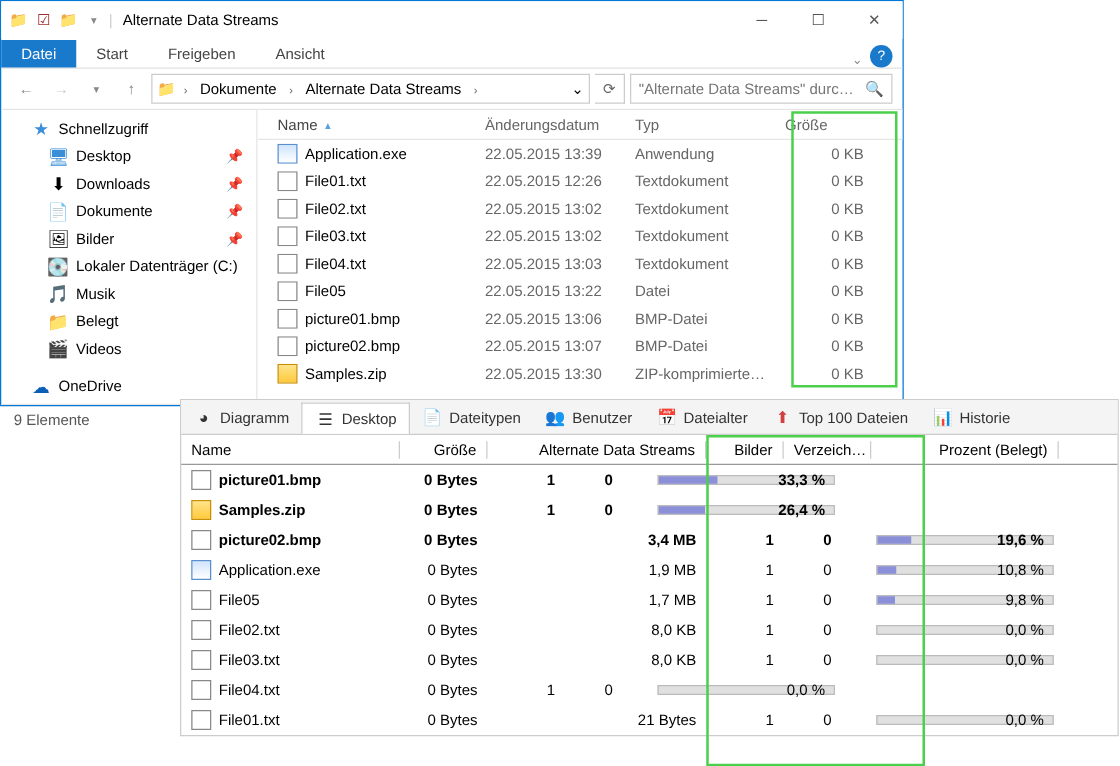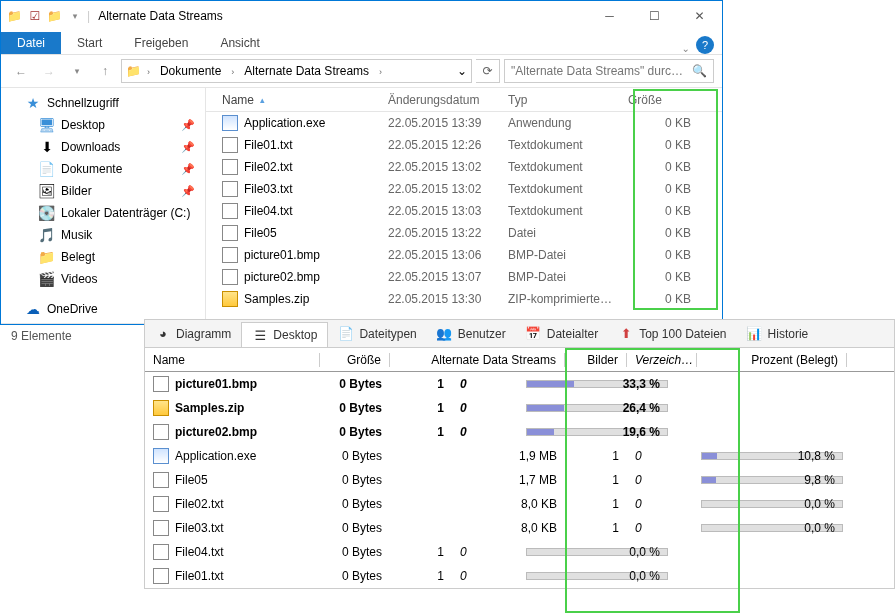--- a/index.html
+++ b/index.html
@@ -62,21 +62,21 @@
 
 .bp-grid { }
 .bp-hdr, .bp-row { display:flex; height: 24px; align-items:center; }
 .bp-hdr { border-bottom: 1px solid #999; font-size:12px; }
 .bp-hdr .bpc { border-right:1px solid #ccc; }
 .bpc { padding: 0 8px; white-space:nowrap; overflow:hidden; }
 .c-name { width: 175px; display:flex; align-items:center; gap:6px; }
 .c-size { width: 70px; text-align:right; }
 .c-ads { width: 175px; text-align:right; }
 .c-files { width: 62px; text-align:right; }
-.c-dirs { width: 70px; text-align:left;font-style:italic; }
+.c-dirs { width: 70px; text-align:center; }
 .c-pct { width: 150px; text-align:right; position:relative; }
 .bold { font-weight: bold; }
 .pct-bar { position:absolute; left:4px; top:3px; bottom:3px; background:#e0e0e0; border:1px solid #bbb; right:4px; }
 .pct-fill { position:absolute; left:0; top:0; bottom:0; background:#8a8fd8; }
 .pct-txt { position:relative; z-index:1; padding-right:4px; }
 
 .hl-size-ex { border: 2px solid #4ad04a; position:absolute; top:88px; left:632px; width:85px; height:221px; pointer-events:none; }
 .hl-ads { border: 2px solid #4ad04a; position:absolute; top:0px; left:420px; width:175px; height:265px; pointer-events:none; }
 
 </style>
@@ -347,20 +347,21 @@
           <div class="bpc c-pct"><div class="pct-bar">
               <div class="pct-fill" style="width:26.4%"></div>
             </div><span class="pct-txt">26,4 %</span></div>
         </div>
         <div class="bp-row bold">
           <div class="bpc c-name">
             <span class="ficon bmp"></span>
             <span>picture02.bmp</span>
           </div>
           <div class="bpc c-size">0 Bytes</div>
+          <div class="bpc c-ads">3,4 MB</div>
           <div class="bpc c-files">1</div>
           <div class="bpc c-dirs">0</div>
           <div class="bpc c-pct"><div class="pct-bar">
               <div class="pct-fill" style="width:19.6%"></div>
             </div><span class="pct-txt">19,6 %</span></div>
         </div>
         <div class="bp-row">
           <div class="bpc c-name">
             <span class="ficon exe"></span>
             <span>Application.exe</span>
@@ -423,20 +424,21 @@
           <div class="bpc c-pct"><div class="pct-bar">
               <div class="pct-fill" style="width:0%"></div>
             </div><span class="pct-txt">0,0 %</span></div>
         </div>
         <div class="bp-row">
           <div class="bpc c-name">
             <span class="ficon"></span>
             <span>File01.txt</span>
           </div>
           <div class="bpc c-size">0 Bytes</div>
+          <div class="bpc c-ads">21 Bytes</div>
           <div class="bpc c-files">1</div>
           <div class="bpc c-dirs">0</div>
           <div class="bpc c-pct"><div class="pct-bar">
               <div class="pct-fill" style="width:0%"></div>
             </div><span class="pct-txt">0,0 %</span></div>
         </div>
       </div>
     <div class="hl-ads"></div>
   </div>
 </div>

